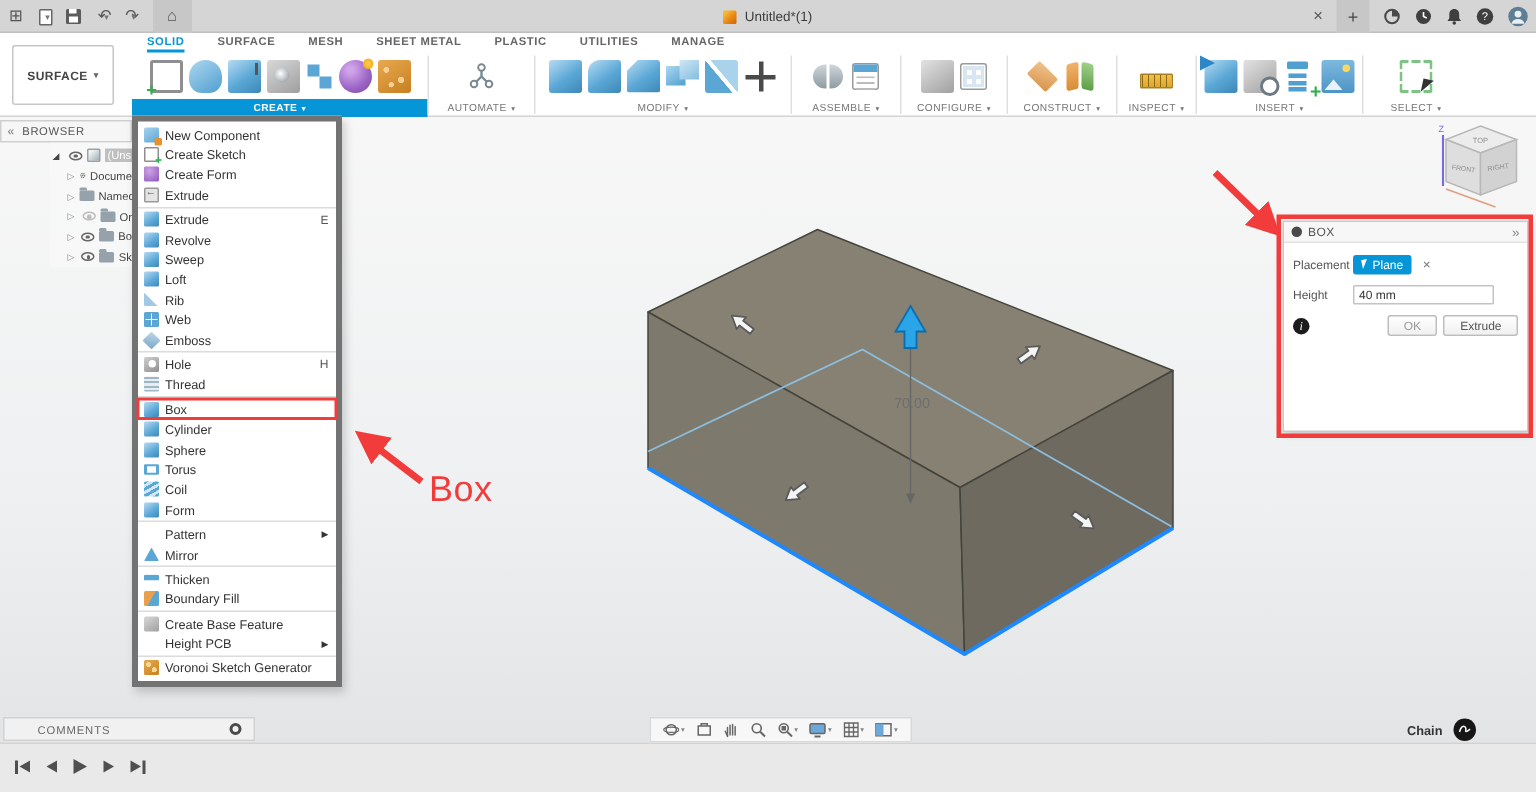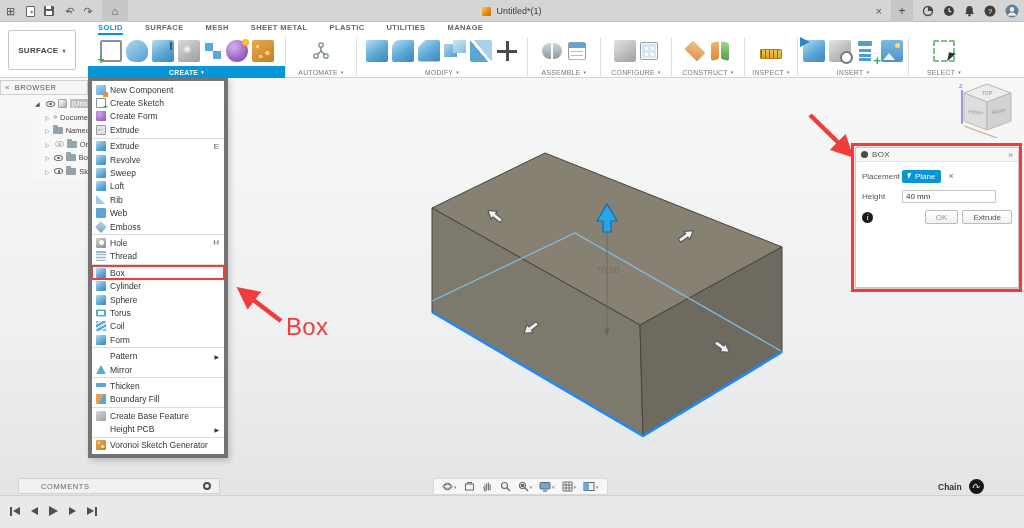--- a/index.html
+++ b/index.html
@@ -170,21 +170,21 @@
 
   
   .anno-text { position:absolute; color:#f23c3c; z-index:31; font-weight:500; letter-spacing:.3px; }
   .anno-dialog { left:697px; top:87px; font-size:24px; }
   .anno-menu { left:286px; top:313px; font-size:24px; }
 
   
   .viewcube { position:absolute; left:945px; top:80px; z-index:2; }
 
   
-  .comments { position:absolute; left:2px; top:478px; width:202px; height:16px; background:#f1f1f1; border:1px solid #d2d2d2; display:flex; align-items:center; z-index:3;margin-left:16px; }
+  .comments { position:absolute; left:2px; top:478px; width:168px; height:16px; background:#f1f1f1; border:1px solid #d2d2d2; display:flex; align-items:center; z-index:3; }
   .comments .clbl { font-size:7.5px; color:#666; letter-spacing:.6px; padding-left:22px; flex:1; }
   .comments .ccirc { width:8px; height:8px; border:2.5px solid #4a4a4a; border-radius:50%; margin-right:8px; }
   .navbar { position:absolute; left:433px; top:478px; height:17px; background:rgba(248,248,248,.95); border:1px solid #d9d9d9; display:flex; align-items:center; gap:7px; padding:0 8px; z-index:3; }
   .nav-ic { display:flex; align-items:center; gap:1px; }
   .nav-caret { font-size:5px; color:#888; }
   .user-area { position:absolute; left:938px; top:479px; display:flex; align-items:center; gap:7px; z-index:3; }
   .user-name { font-size:8.5px; font-weight:bold; color:#333; }
   .user-avatar { width:15px; height:15px; border-radius:50%; background:#161616; display:flex; align-items:center; justify-content:center; }
 
   

